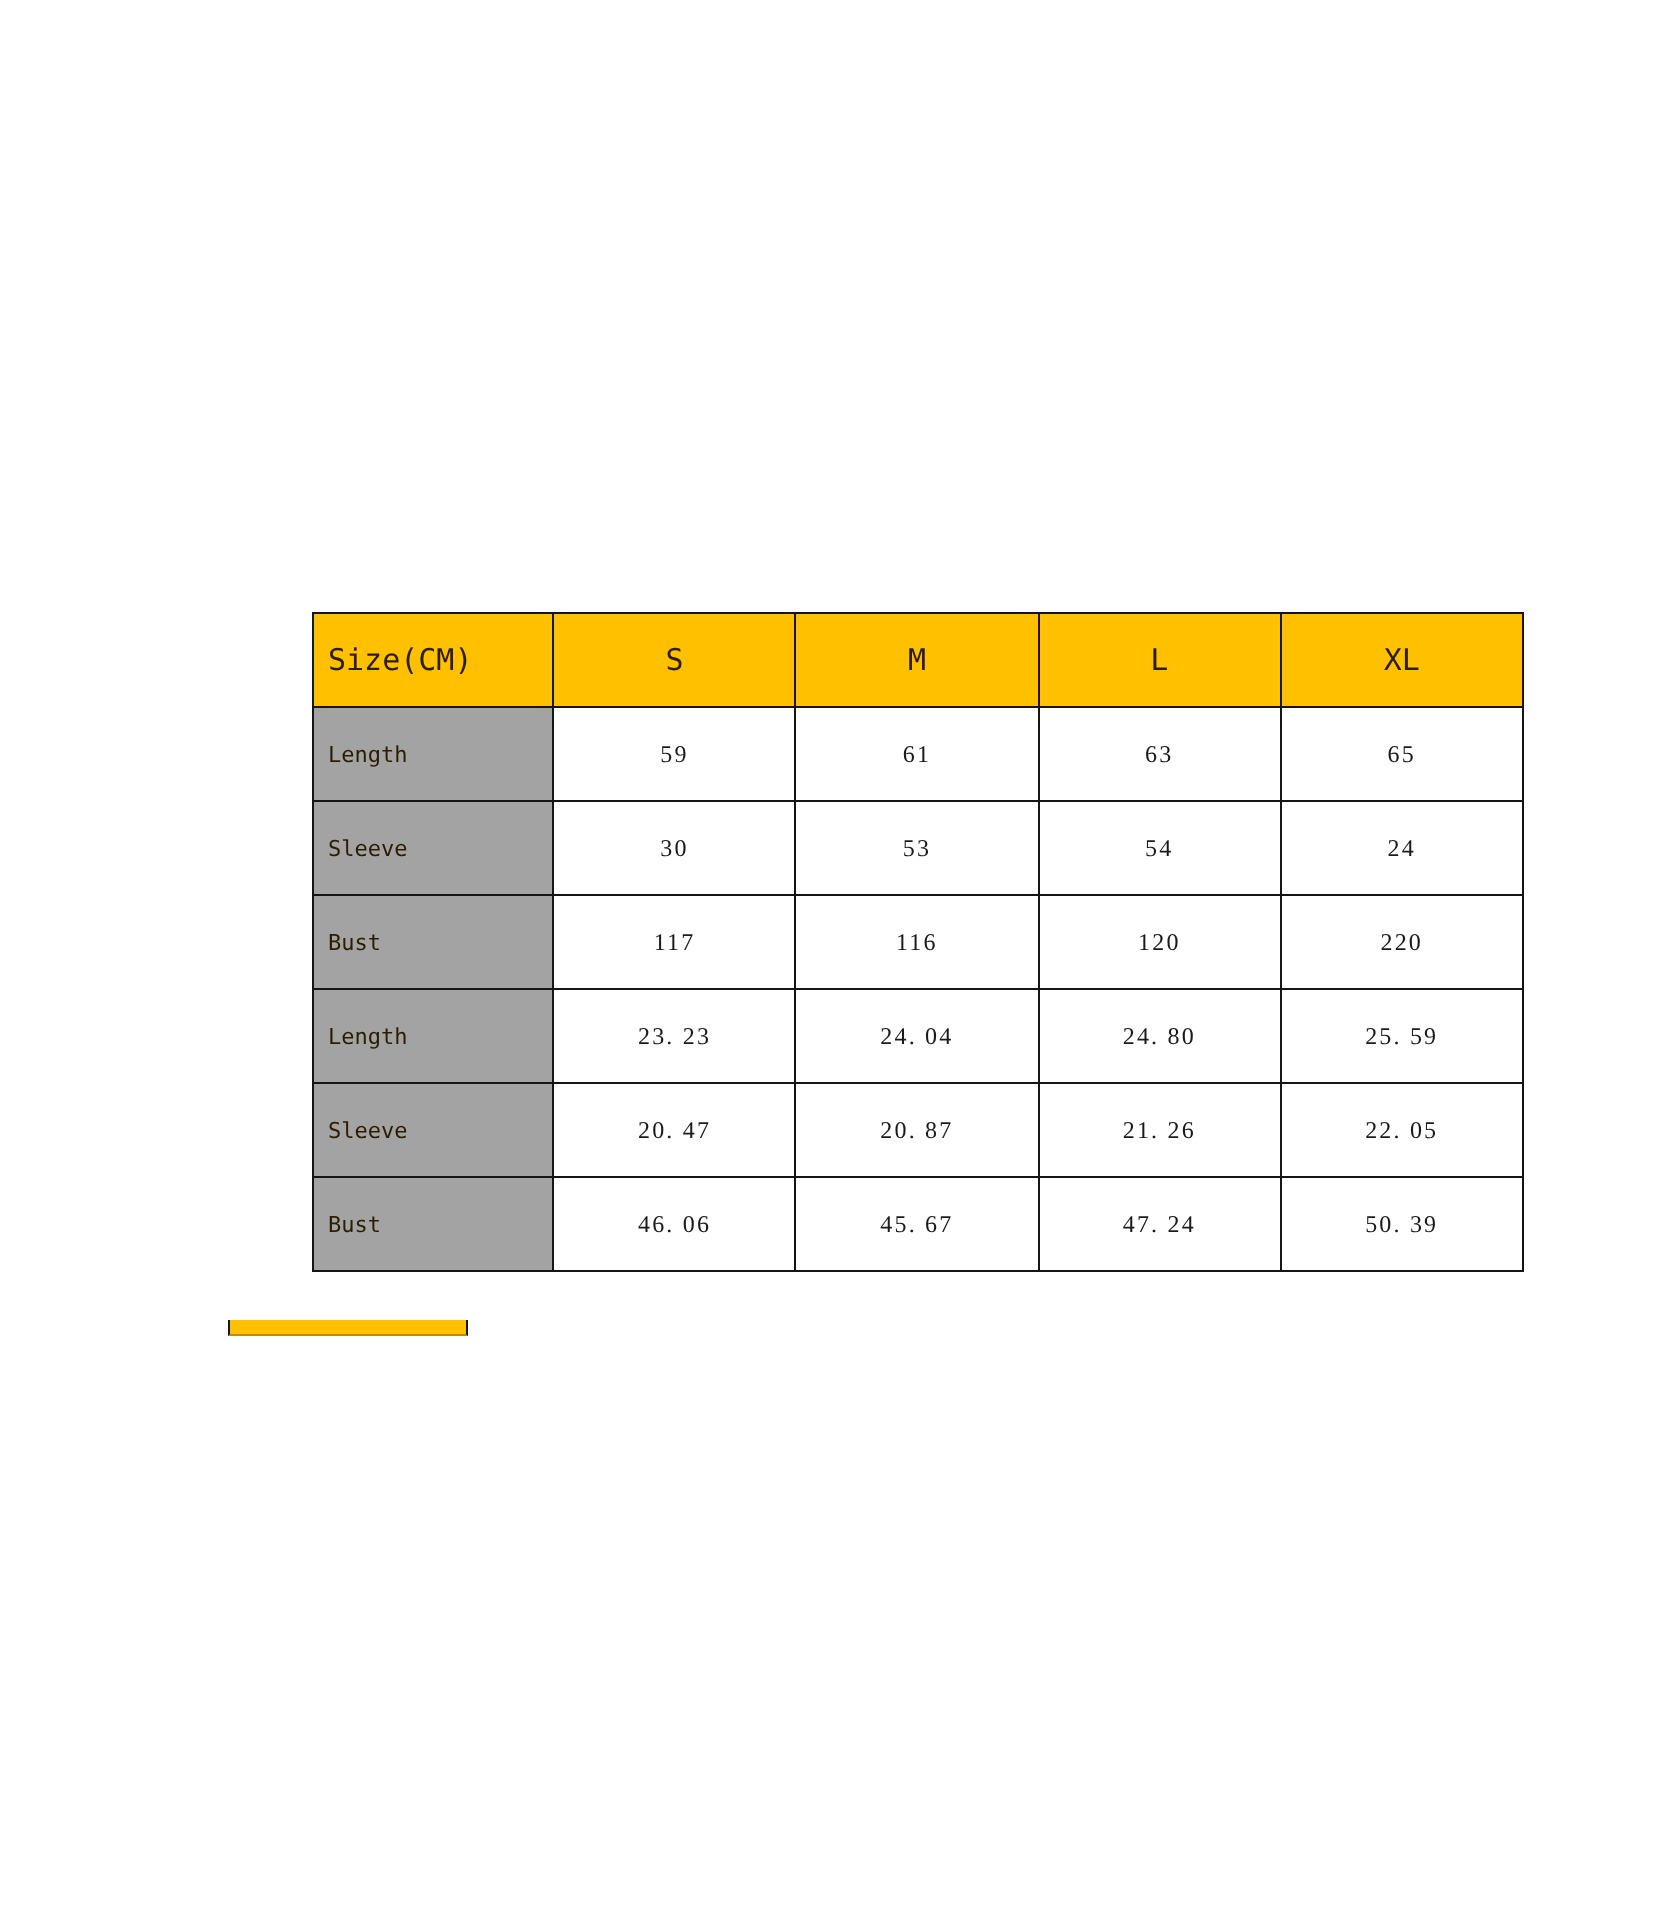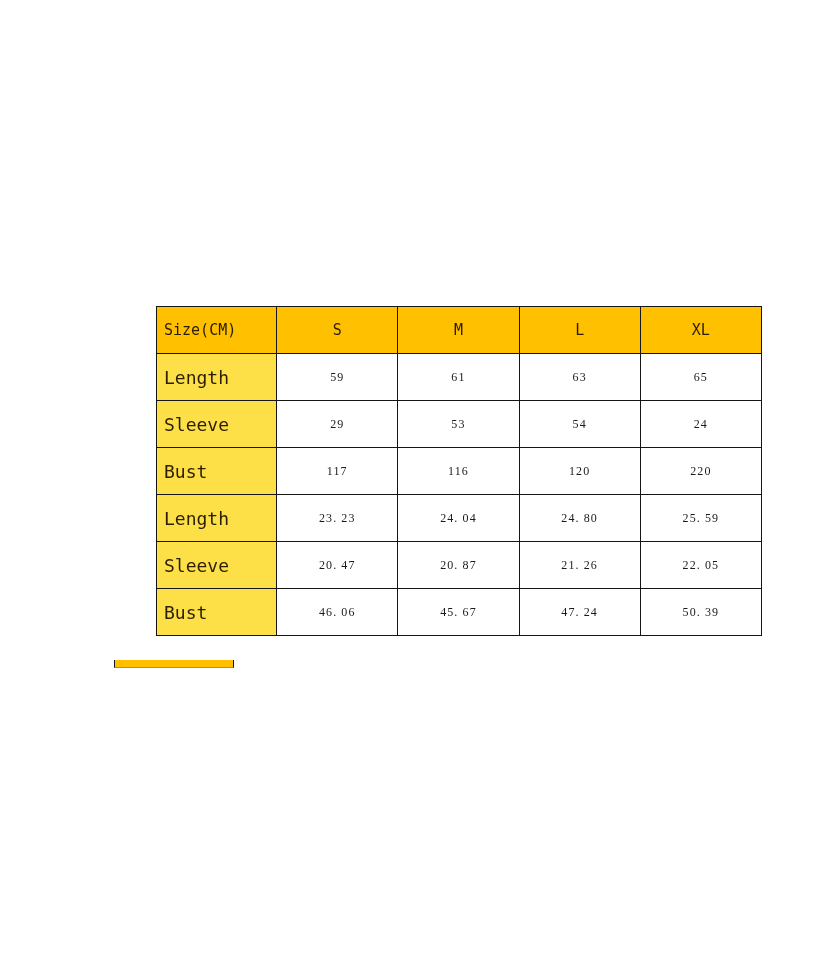--- a/index.html
+++ b/index.html
@@ -41,25 +41,25 @@
     vertical-align: middle;
     font-size: 16.5px;
     color: #1c1c1c;
     background: #ffffff;
     font-family: "Liberation Serif", serif;
     letter-spacing: 0.5px;
   }
 
   
   table.size-chart td.label {
-    background: #fde047;
+    background: #a3a3a3;
     text-align: left;
     padding-left: 7px;
     font-family: "DejaVu Sans Mono", "Liberation Mono", monospace;
-    font-size: 18px;
+    font-size: 11px;
     letter-spacing: 0px;
     color: #2b1d00;
   }
 
   
   table.size-chart tr.header-row td {
     background: #FFC000;
     font-family: "DejaVu Sans Mono", "Liberation Mono", monospace;
     font-size: 15px;
     color: #2b1d00;
@@ -119,21 +119,21 @@
       <tr>
         <td class="label">Length</td>
         <td class="val">59</td>
         <td class="val">61</td>
         <td class="val">63</td>
         <td class="val">65</td>
       </tr>
 
       <tr>
         <td class="label">Sleeve</td>
-        <td class="val">29</td>
+        <td class="val">30</td>
         <td class="val">53</td>
         <td class="val">54</td>
         <td class="val">24</td>
       </tr>
 
       <tr>
         <td class="label">Bust</td>
         <td class="val">117</td>
         <td class="val">116</td>
         <td class="val">120</td>

